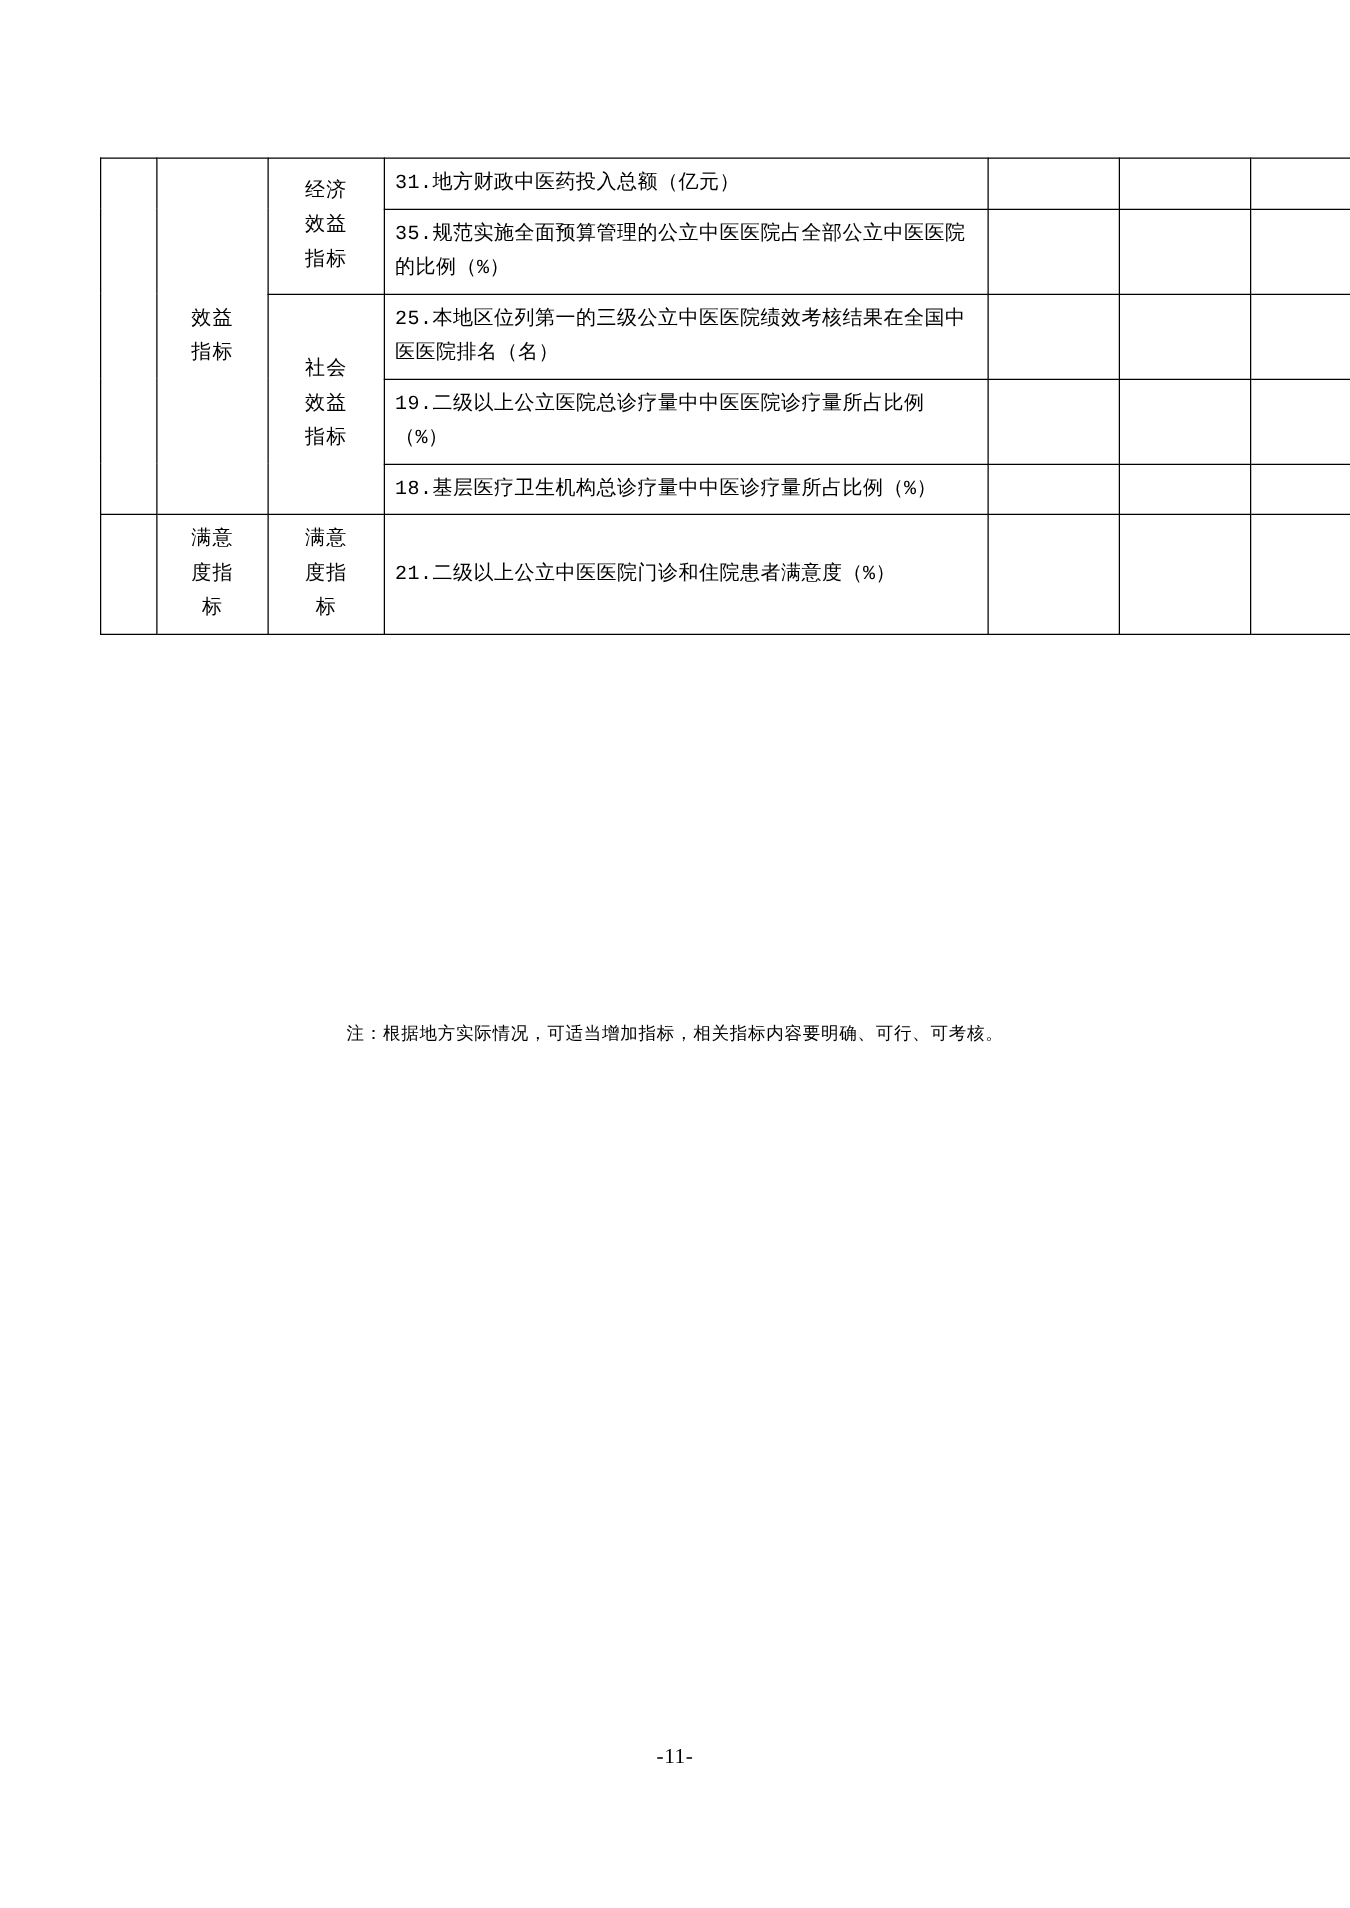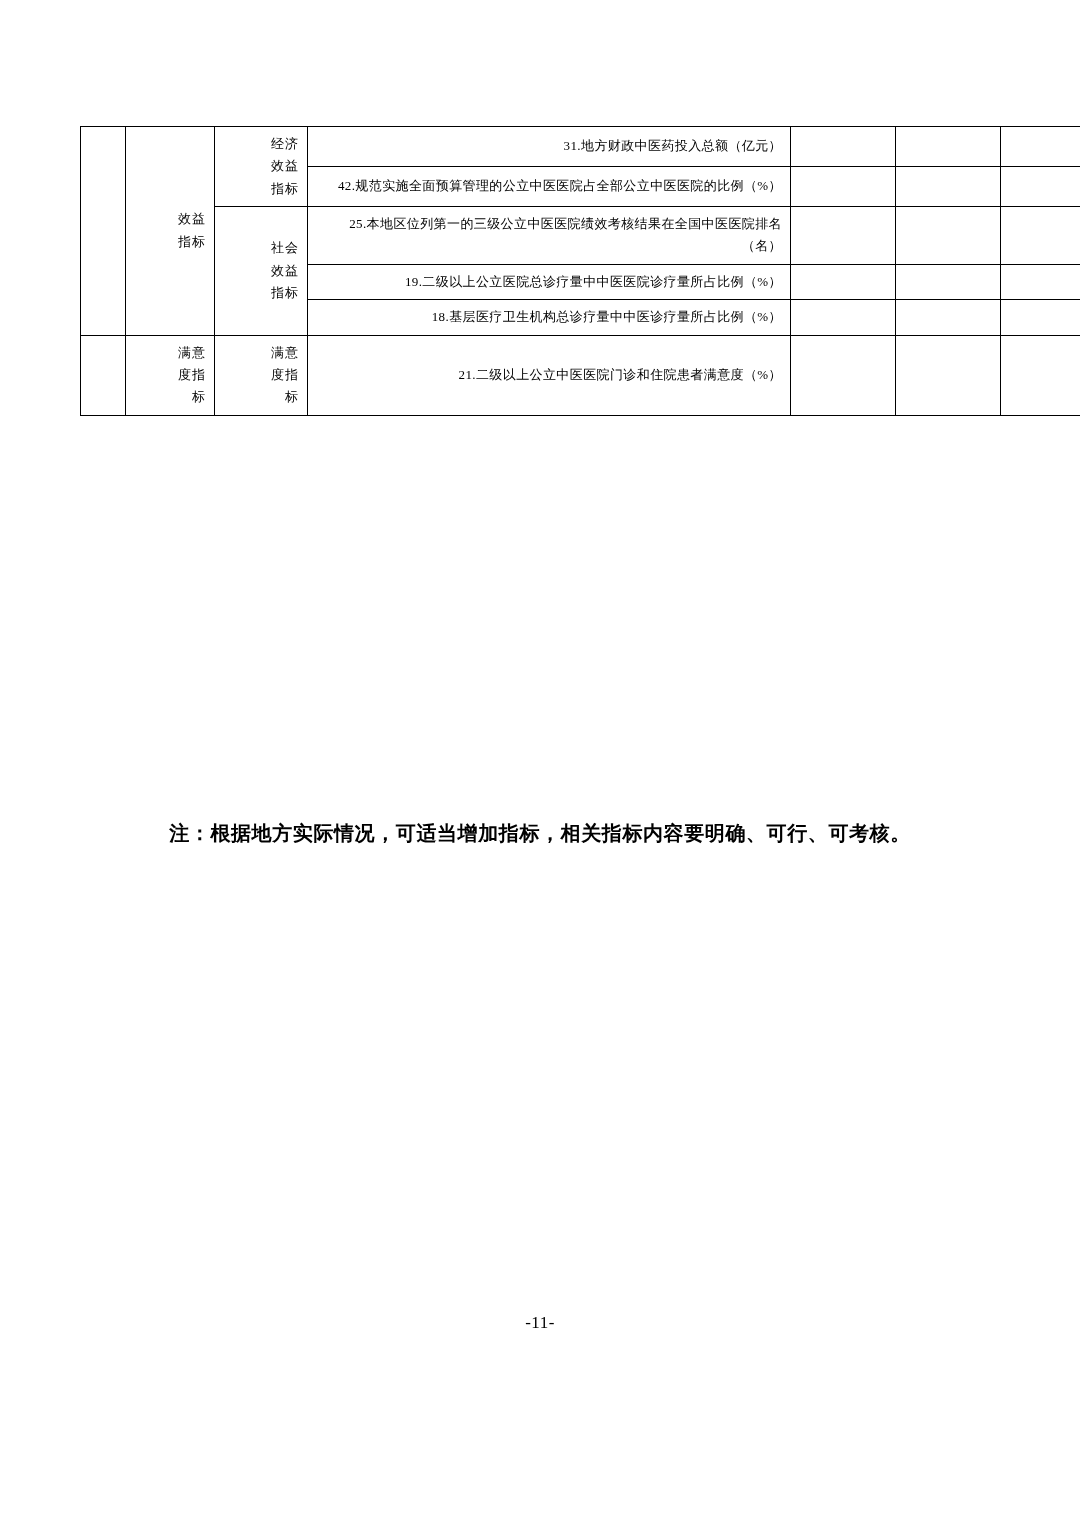--- a/index.html
+++ b/index.html
@@ -25,25 +25,24 @@
     position: absolute;
     left: 80px;
     top: 126px;
     width: 920px;
     border-collapse: collapse;
     table-layout: fixed;
   }
   .doc-table td {
     border: 1px solid #000000;
     padding: 6px 8px;
-    font-size: 13px;
+    font-size: 16px;
     line-height: 1.72;
     vertical-align: middle;
-    font-family: Liberation Serif, serif;
-    text-align: right;
+    font-family: Liberation Mono, monospace;
   }
   td.col-a { width: 44px; padding: 0; }
   td.col-b { width: 72px; }
   td.col-c { width: 76px; }
   td.col-d { width: 466px; }
   td.col-e { width: 88px; }
   td.col-f { width: 88px; }
   td.col-g { width: 86px; }
 
   .vert-label {
@@ -59,31 +58,30 @@
     text-justify: inter-ideograph;
     letter-spacing: 0.4px;
   }
   .blank-cell { }
 
   .note {
     position: absolute;
     left: 80px;
     top: 816px;
     width: 920px;
-    font-size: 20px;
+    font-size: 14px;
     line-height: 1.7;
     text-indent: 0;
     text-align: center;
     letter-spacing: 0.6px;
-    font-weight: bold;
   }
   .page-number {
     position: absolute;
     left: 0;
-    top: 1313px;
+    top: 1395px;
     width: 1080px;
     text-align: center;
     font-size: 17px;
     letter-spacing: 0.5px;
   }
 </style>
 </head>
 <body>
 
 <div class="page">
@@ -100,21 +98,21 @@
           <span class="ln">经济</span>
           <span class="ln">效益</span>
           <span class="ln">指标</span>
         </td>
         <td class="col-d cell-text">31.地方财政中医药投入总额（亿元）</td>
         <td class="col-e blank-cell"></td>
         <td class="col-f blank-cell"></td>
         <td class="col-g blank-cell"></td>
       </tr>
       <tr>
-        <td class="col-d cell-text">42.规范实施全面预算管理的公立中医医院占全部公立中医医院的比例（%）</td>
+        <td class="col-d cell-text">35.规范实施全面预算管理的公立中医医院占全部公立中医医院的比例（%）</td>
         <td class="col-e blank-cell"></td>
         <td class="col-f blank-cell"></td>
         <td class="col-g blank-cell"></td>
       </tr>
       <tr>
         <td class="col-c vert-label" rowspan="3">
           <span class="ln">社会</span>
           <span class="ln">效益</span>
           <span class="ln">指标</span>
         </td>

